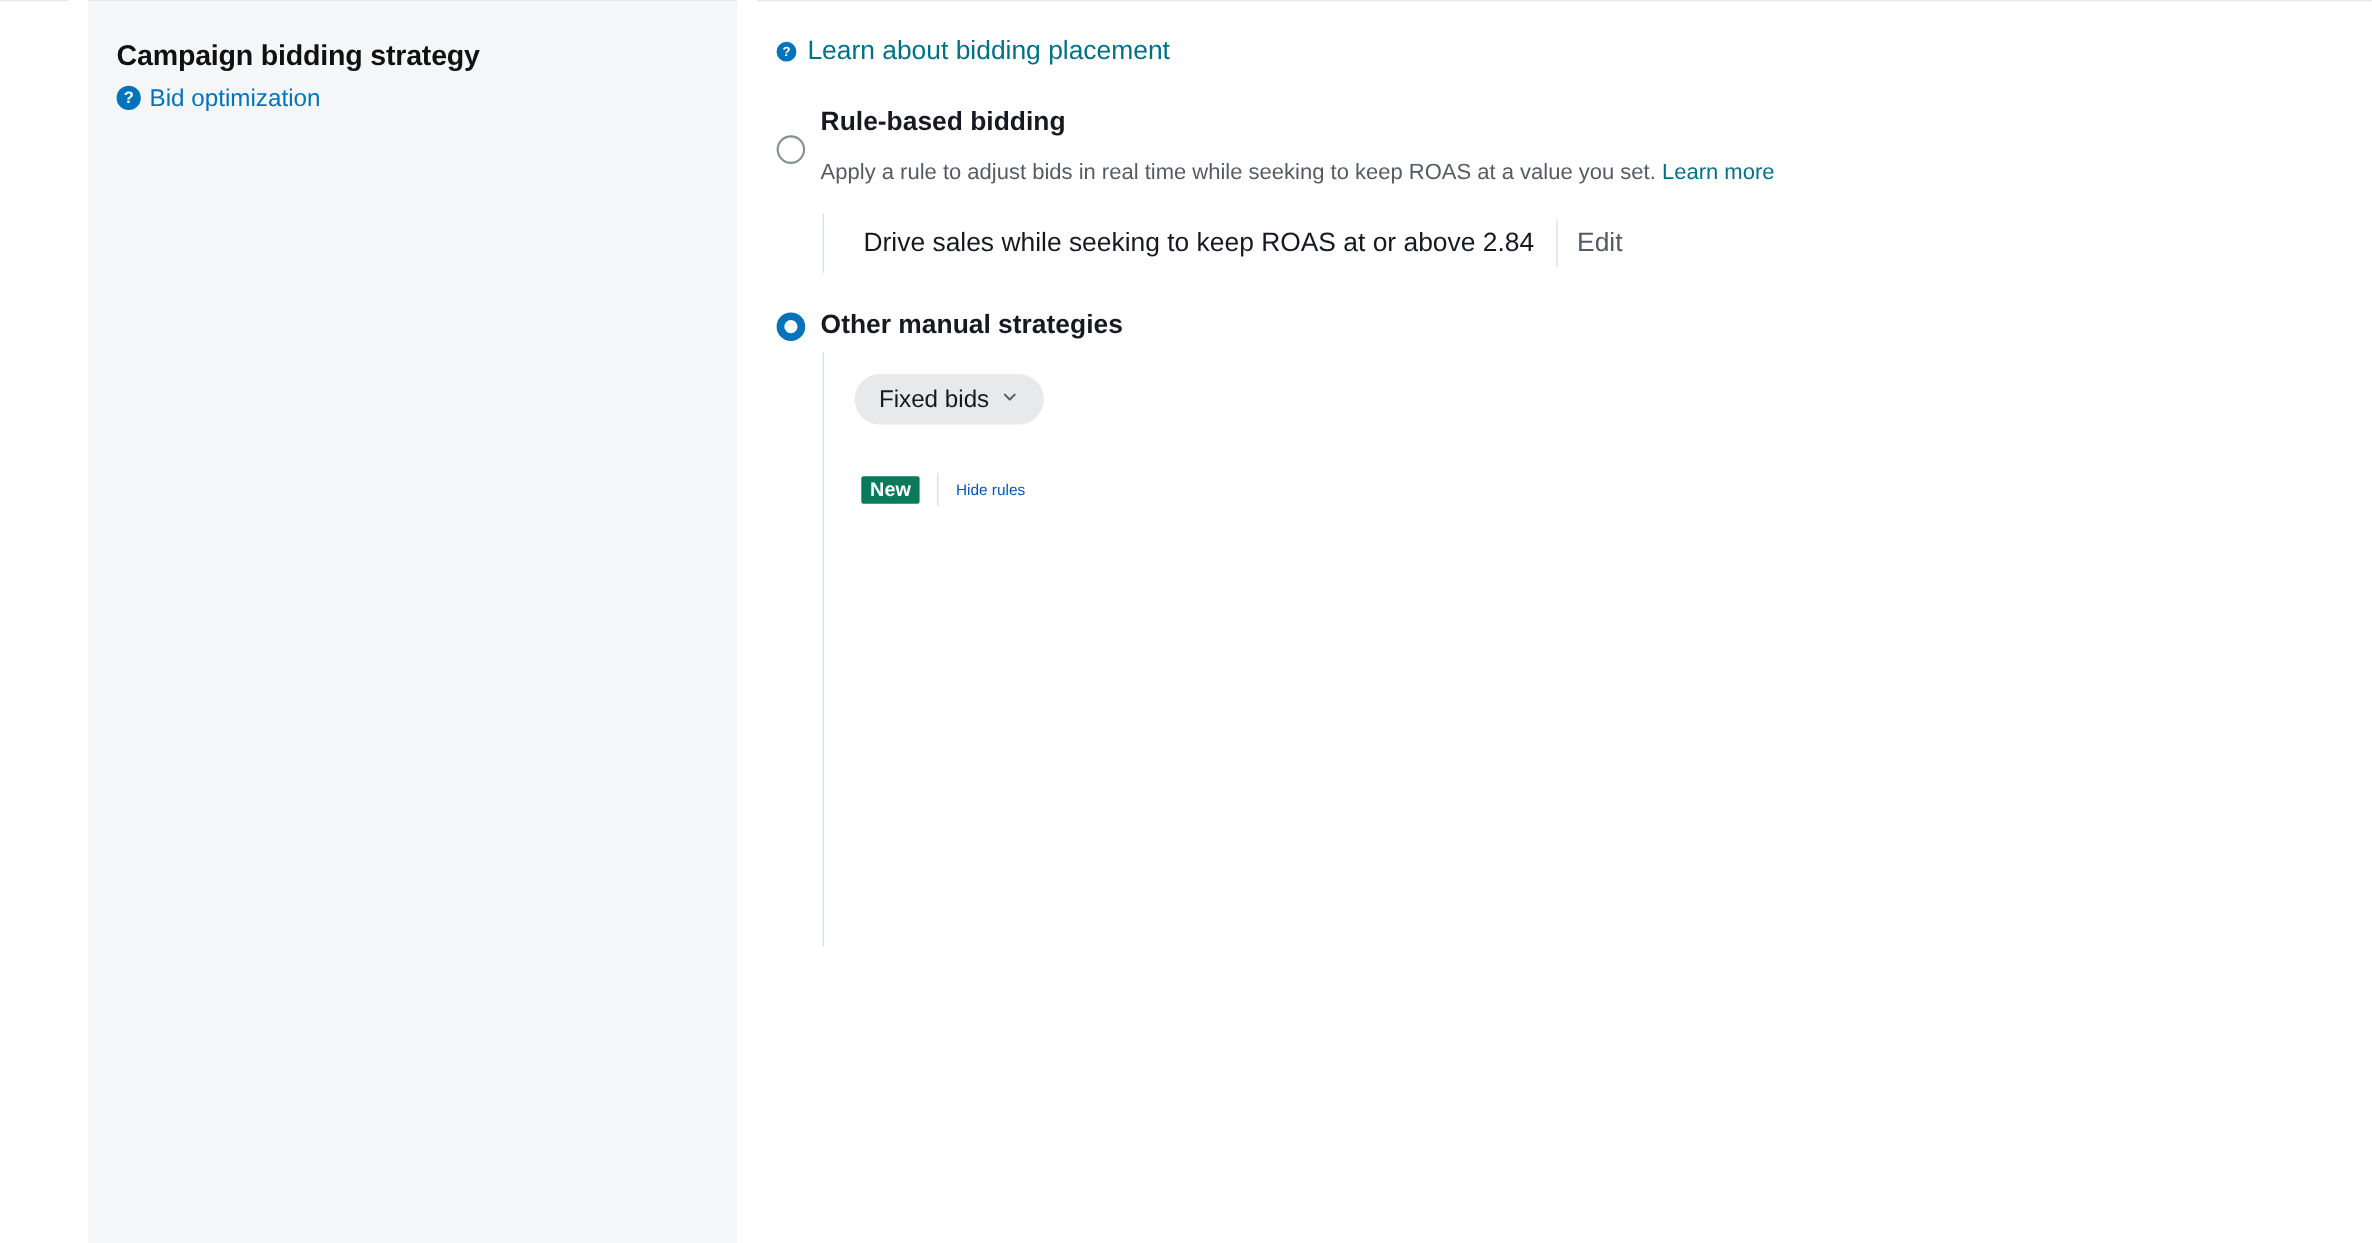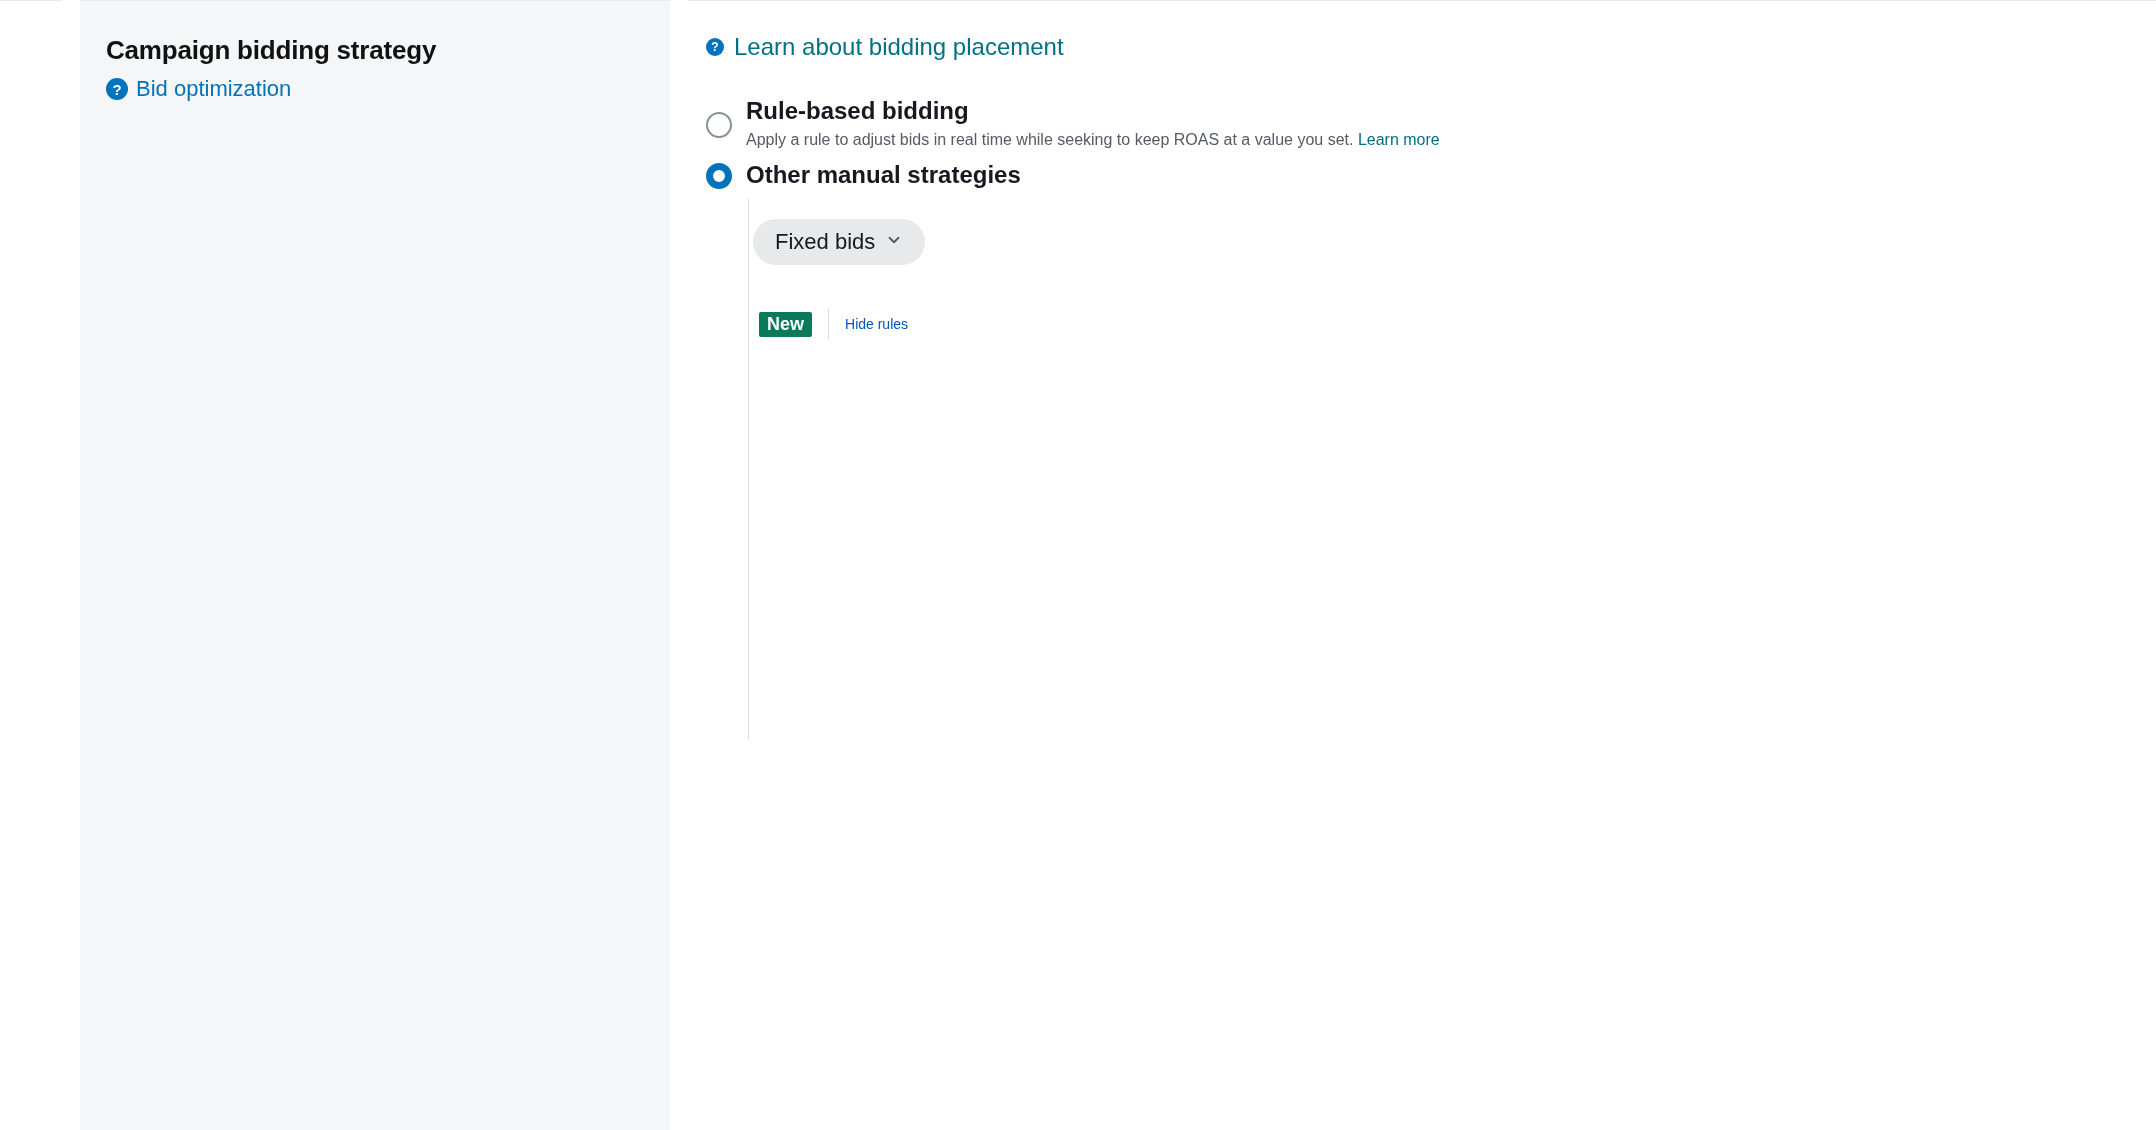--- a/index.html
+++ b/index.html
@@ -102,24 +102,24 @@
     }
     .radio.checked {
       border: 7px solid #0073bb;
     }
     .opt-title {
       font-size: 24px;
       font-weight: 700;
       color: #16191f;
     }
     .opt-desc {
-      font-size: 16px;
+      font-size: 20px;
       color: #545b64;
       line-height: 1.45;
-      margin-top: 3px;
+      margin-top: 18px;
     }
     .opt-desc .link, .body-text .link {
       color: #007185;
       cursor: pointer;
     }
     .rule-summary-bar {
       margin: 22px 0 34px 42px;
       border-left: 1px solid #d5dbdb;
       padding-left: 36px;
       display: flex;
@@ -138,21 +138,21 @@
       margin-right: 18px;
     }
     .edit-link {
       color: #545b64;
       font-size: 24px;
       cursor: pointer;
     }
     .nested {
       margin-left: 42px;
       border-left: 1px solid #d5dbdb;
-      padding-left: 4px;
+      padding-left: 28px;
       padding-bottom: 400px;
     }
     .pill-select {
       display: inline-flex;
       align-items: center;
       gap: 10px;
       background: #e7e9eb;
       border-radius: 26px;
       padding: 10px 22px;
       font-size: 22px;
@@ -314,20 +314,25 @@
     <div class="option-row">
       <div class="radio"></div>
       <div>
         <div class="opt-title">Rule-based bidding</div>
         <div class="opt-desc">
           <span>Apply a rule to adjust bids in real time while seeking to keep ROAS at a value you set. </span><span class="link">Learn more</span>
         </div>
       </div>
     </div>
 
+    <div class="rule-summary-bar">
+      <span class="rule-summary-text">Drive sales while seeking to keep ROAS at or above 2.84</span>
+      <span class="rule-divider"></span>
+      <span class="edit-link">Edit</span>
+    </div>
 
     
     <div class="option-row">
       <div class="radio checked"></div>
       <div>
         <div class="opt-title">Other manual strategies</div>
       </div>
     </div>
 
     <div class="nested">

